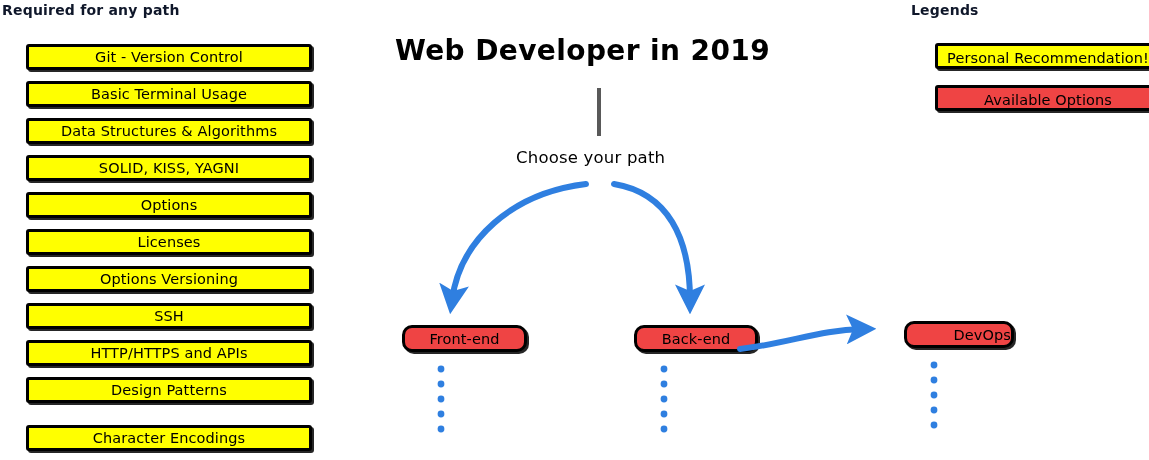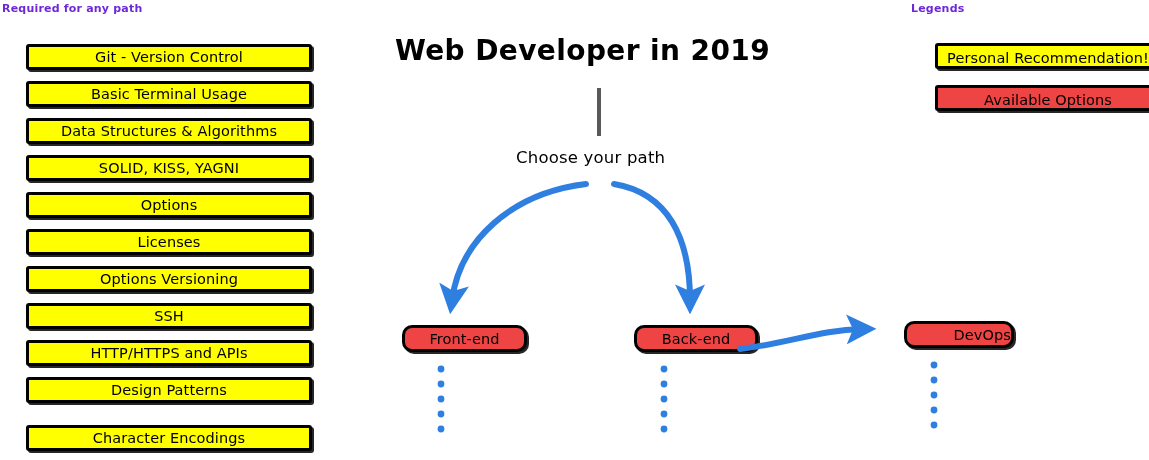--- a/index.html
+++ b/index.html
@@ -12,24 +12,24 @@
     height: 460px;
     position: relative;
     overflow: hidden;
     font-family: "DejaVu Sans", sans-serif;
     color: #000000;
   }
 
   
   .section-heading {
     position: absolute;
-    font-size: 11px;
+    font-size: 14px;
     font-weight: bold;
     letter-spacing: 0.2px;
-    color: #6d28d9;
+    color: #0f172a;
     white-space: nowrap;
   }
   #required-heading { left: 2px;  top: 2px; }
   #legends-heading  { left: 911px; top: 2px; }
 
   
   .node-box {
     position: absolute;
     box-sizing: border-box;
     border: 3px solid #000000;

